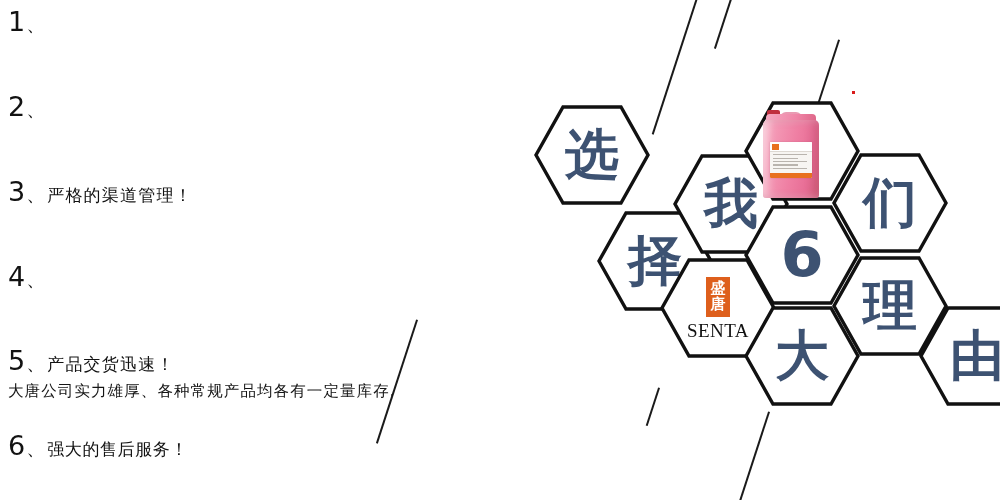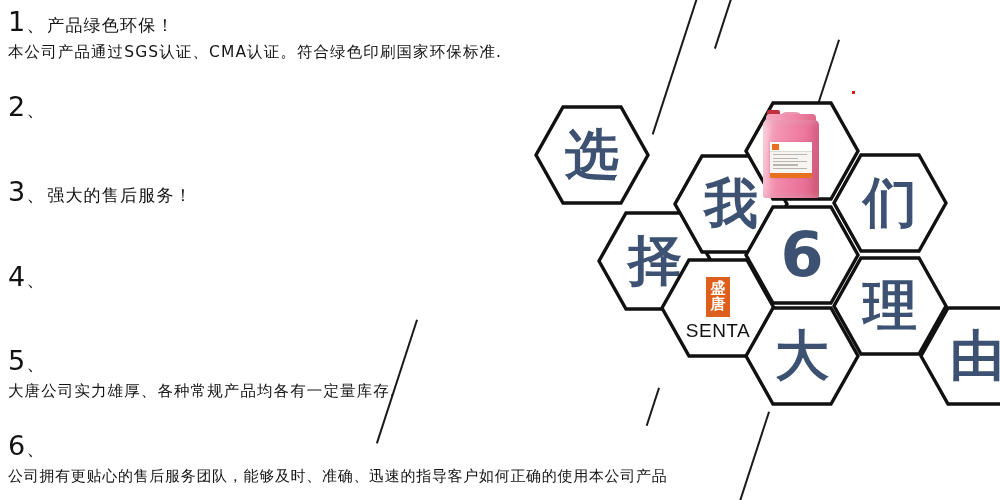--- a/index.html
+++ b/index.html
@@ -119,21 +119,21 @@
     align-items: center;
     justify-content: center;
     color: #ffffff;
     font-size: 15px;
     font-weight: 700;
     line-height: 1.05;
     font-family: "DejaVu Serif", "Liberation Serif", serif;
   }
   .brand-seal span { display: block; }
   .brand-name {
-    font-family: Liberation Sans, sans-serif;
+    font-family: Liberation Serif, serif;
     font-size: 19px;
     letter-spacing: 0.5px;
     color: #111111;
     line-height: 1;
     margin-top: 2px;
   }
 
   
   #product-photo {
     position: absolute;
@@ -226,61 +226,60 @@
     <div class="diag" style="left:770px;top:412px;width:98px;height:1.6px;transform:rotate(108deg);"></div>
     <div class="diag" style="left:418px;top:320px;width:130px;height:1.6px;transform:rotate(108deg);"></div>
   </div>
 
   <div id="reason-list">
 
     <div class="reason" style="top:8px;">
       <div class="reason-head">
         <span class="reason-num">1</span>
         <span class="reason-dun">、</span>
-        <span class="reason-title">产品绿色环保！</span>
-      </div>
-      <div class="reason-desc">本公司产品通过SGS认证、CMA认证。符合绿色印刷国家环保标准.</div>
+      </div>
     </div>
 
     <div class="reason" style="top:93px;">
       <div class="reason-head">
         <span class="reason-num">2</span>
         <span class="reason-dun">、</span>
       </div>
     </div>
 
     <div class="reason" style="top:178px;">
       <div class="reason-head">
         <span class="reason-num">3</span>
         <span class="reason-dun">、</span>
+        <span class="reason-title">严格的渠道管理！</span>
+      </div>
+    </div>
+
+    <div class="reason" style="top:263px;">
+      <div class="reason-head">
+        <span class="reason-num">4</span>
+        <span class="reason-dun">、</span>
+      </div>
+    </div>
+
+    <div class="reason" style="top:347px;">
+      <div class="reason-head">
+        <span class="reason-num">5</span>
+        <span class="reason-dun">、</span>
+        <span class="reason-title">产品交货迅速！</span>
+      </div>
+      <div class="reason-desc">大唐公司实力雄厚、各种常规产品均各有一定量库存.</div>
+    </div>
+
+    <div class="reason last" style="top:432px;">
+      <div class="reason-head">
+        <span class="reason-num">6</span>
+        <span class="reason-dun">、</span>
         <span class="reason-title">强大的售后服务！</span>
       </div>
-    </div>
-
-    <div class="reason" style="top:263px;">
-      <div class="reason-head">
-        <span class="reason-num">4</span>
-        <span class="reason-dun">、</span>
-      </div>
-    </div>
-
-    <div class="reason" style="top:347px;">
-      <div class="reason-head">
-        <span class="reason-num">5</span>
-        <span class="reason-dun">、</span>
-      </div>
-      <div class="reason-desc">大唐公司实力雄厚、各种常规产品均各有一定量库存.</div>
-    </div>
-
-    <div class="reason last" style="top:432px;">
-      <div class="reason-head">
-        <span class="reason-num">6</span>
-        <span class="reason-dun">、</span>
-      </div>
-      <div class="reason-desc">公司拥有更贴心的售后服务团队，能够及时、准确、迅速的指导客户如何正确的使用本公司产品</div>
     </div>
 
   </div>
 
   <div id="hex-cluster">
 
     <div class="hex" style="left:534px;top:105px;">
       <svg viewBox="0 0 116 100">
         <polygon points="29,2 87,2 114,50 87,98 29,98 2,50" fill="#ffffff" stroke="#111111" stroke-width="3.4"></polygon>
       </svg>

